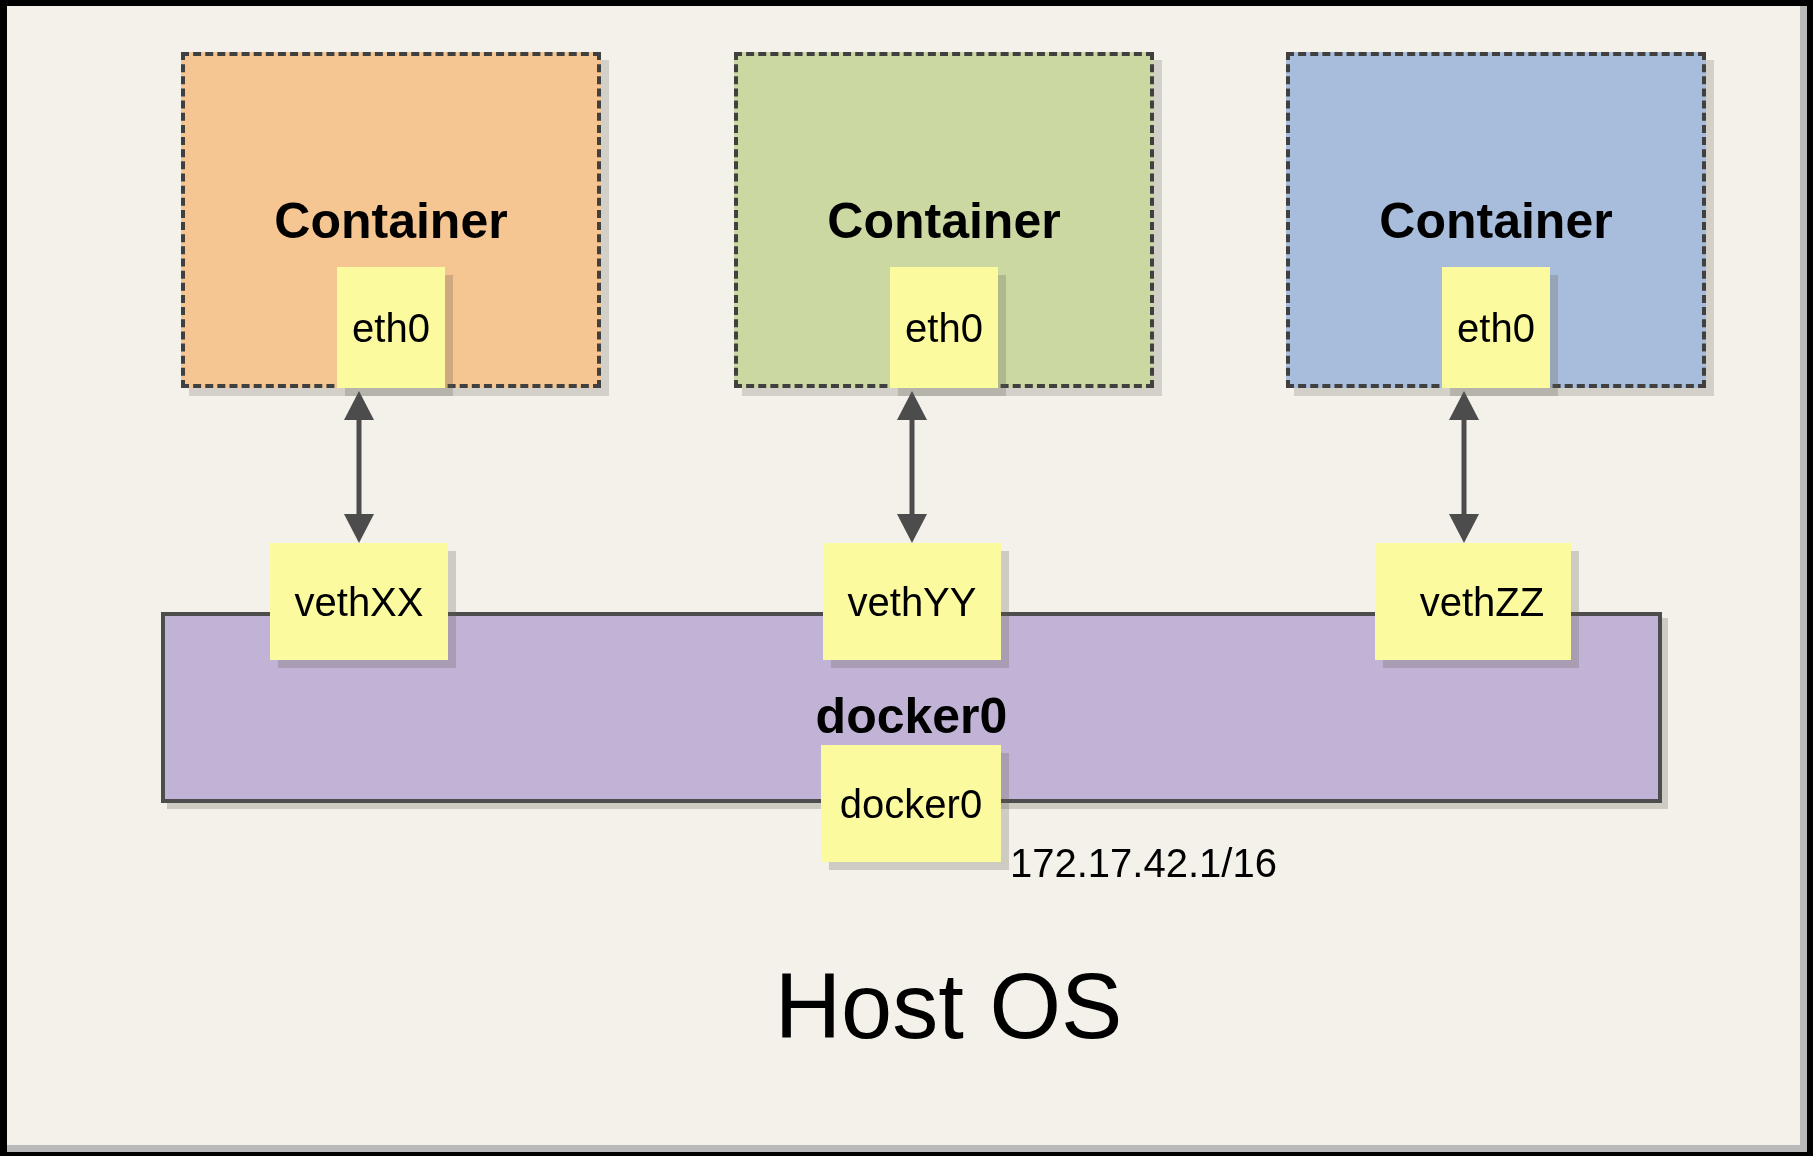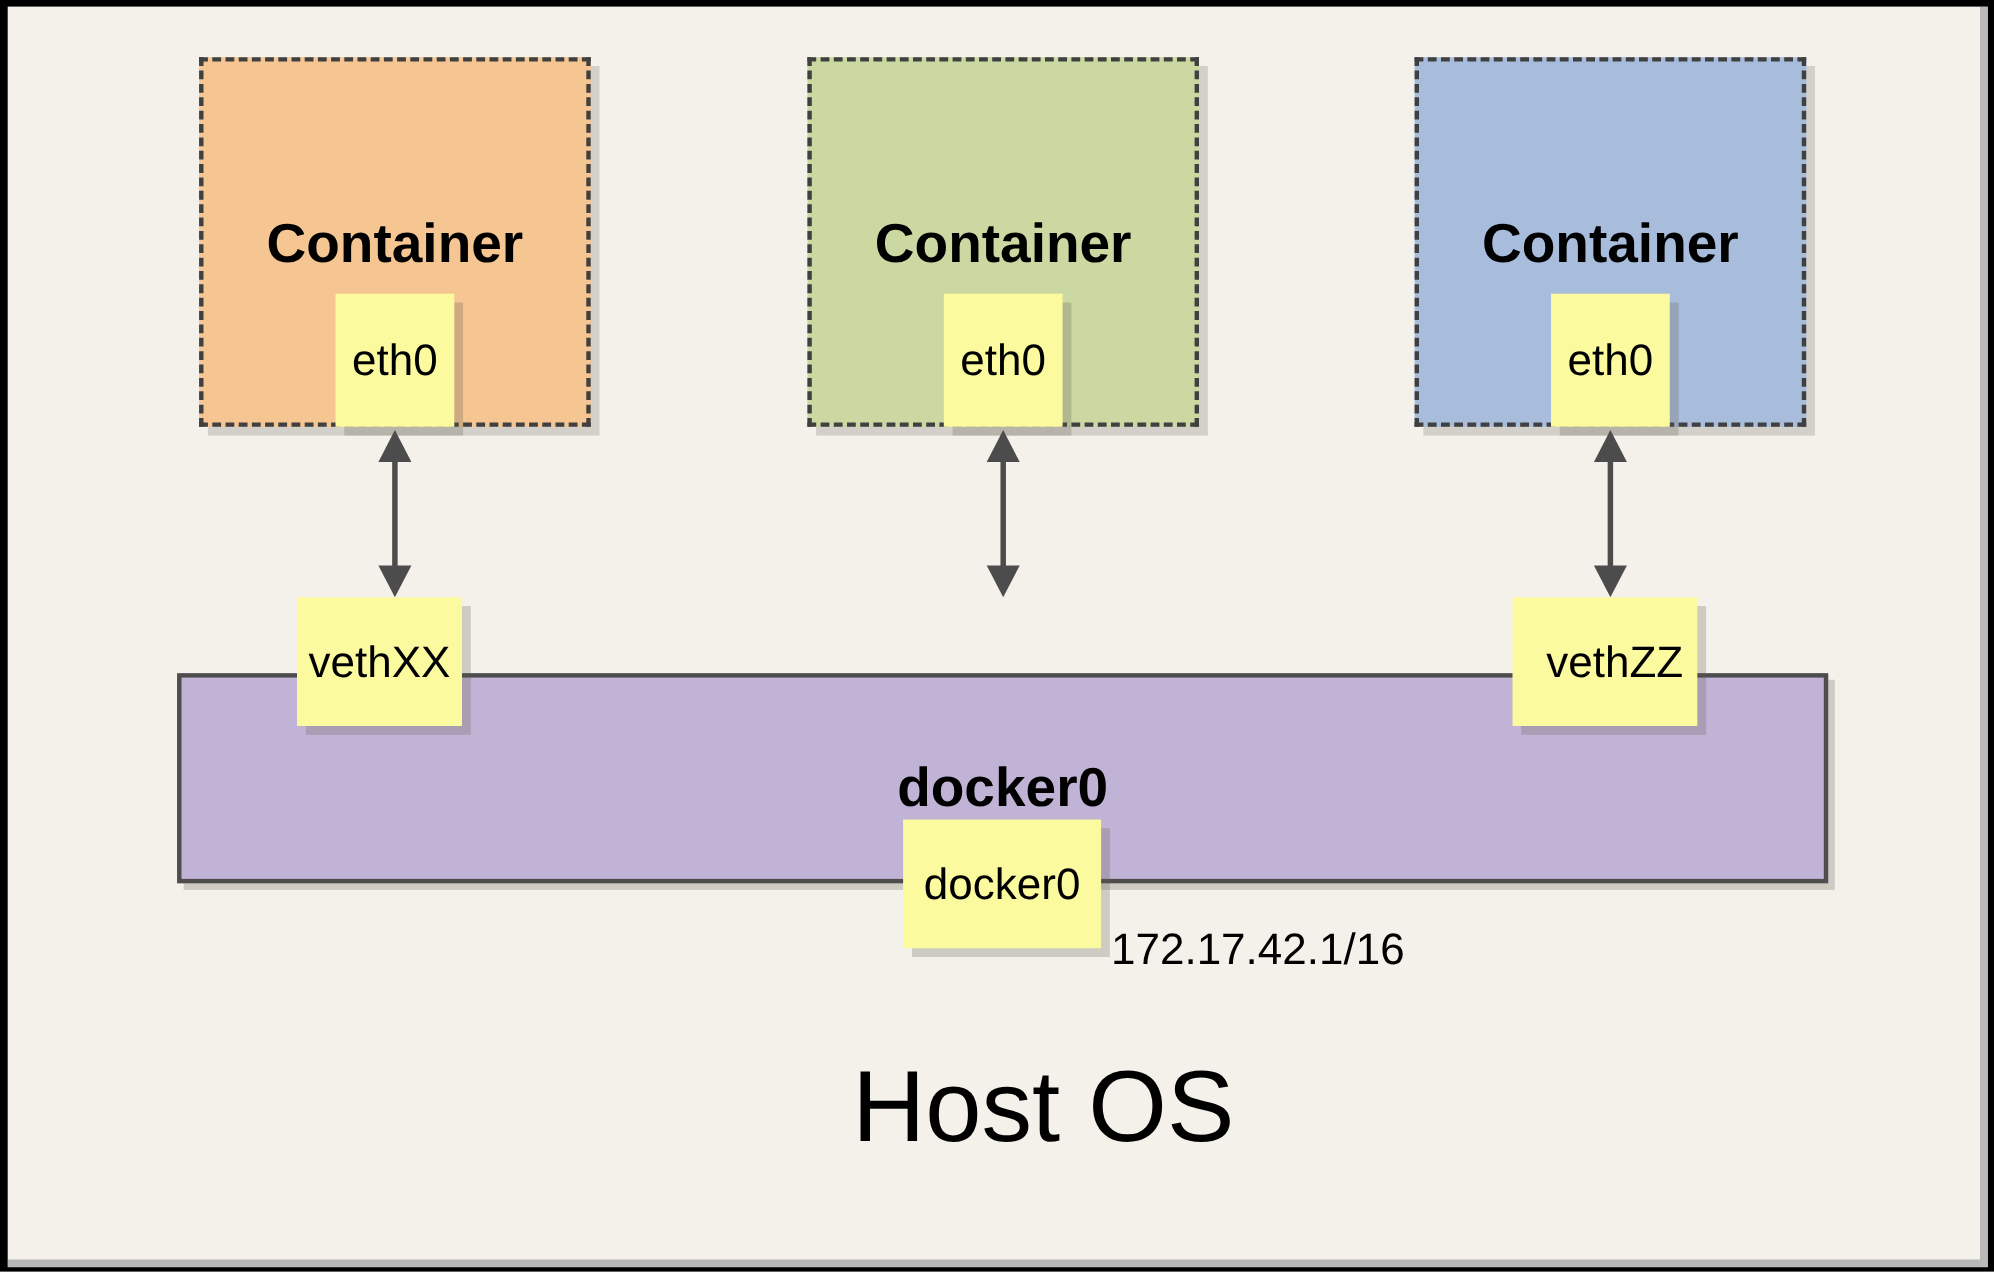--- a/index.html
+++ b/index.html
@@ -16,21 +16,21 @@
     position: absolute;
     left: 7px; top: 6px; right: 6px; bottom: 4px;
     background: #F3F1EA;
     box-shadow: inset -7px -7px 0 #B9B9B9;
   }
   .content { position: absolute; left: 0; top: 0; width: 1813px; height: 1156px; }
 
   
   .container {
     position: absolute;
-    top: 52px; width: 356px; height: 336px;
+    top: 52px; width: 420px; height: 336px;
     box-sizing: border-box;
     border: 4px dashed #404040;
     box-shadow: 8px 8px 0 rgba(95, 90, 80, 0.22);
   }
   .c1 { left: 181px; }
   .c2 { left: 734px; }
   .c3 { left: 1286px; }
   .container-label {
     position: absolute;
     left: 0; top: 140px; width: 100%;
@@ -45,21 +45,21 @@
     background: #FBFA9E;
     box-shadow: 8px 8px 0 rgba(95, 90, 80, 0.25);
     display: flex; align-items: center; justify-content: center;
     font-size: 40px; line-height: 1;
   }
   .eth {
     left: 50%; bottom: -4px;
     transform: translateX(-50%);
     width: 108px; height: 121px;
   }
-  .veth { top: 543px; width: 150px; height: 117px; }
+  .veth { top: 543px; width: 178px; height: 117px; }
   .v1 { left: 270px; }
   .v2 { left: 823px; }
   .v3 { left: 1375px; padding-left: 18px; }
   .dbox { left: 821px; top: 745px; width: 180px; height: 117px; }
 
   
   .bridge {
     position: absolute;
     left: 161px; top: 612px;
     width: 1501px; height: 191px;
@@ -136,20 +136,23 @@
     </g>
   </svg>
 
   <div class="bridge" style="background: rgb(193, 179, 213);">
     <div class="bridge-label">docker0</div>
   </div>
 
   <div class="iface veth v1">
     <span>vethXX</span>
   </div>
+  <div class="iface veth v2">
+    <span>vethYY</span>
+  </div>
   <div class="iface veth v3">
     <span>vethZZ</span>
   </div>
 
   <div class="iface dbox">
     <span>docker0</span>
   </div>
 
   <div class="ip-text">172.17.42.1/16</div>
 

